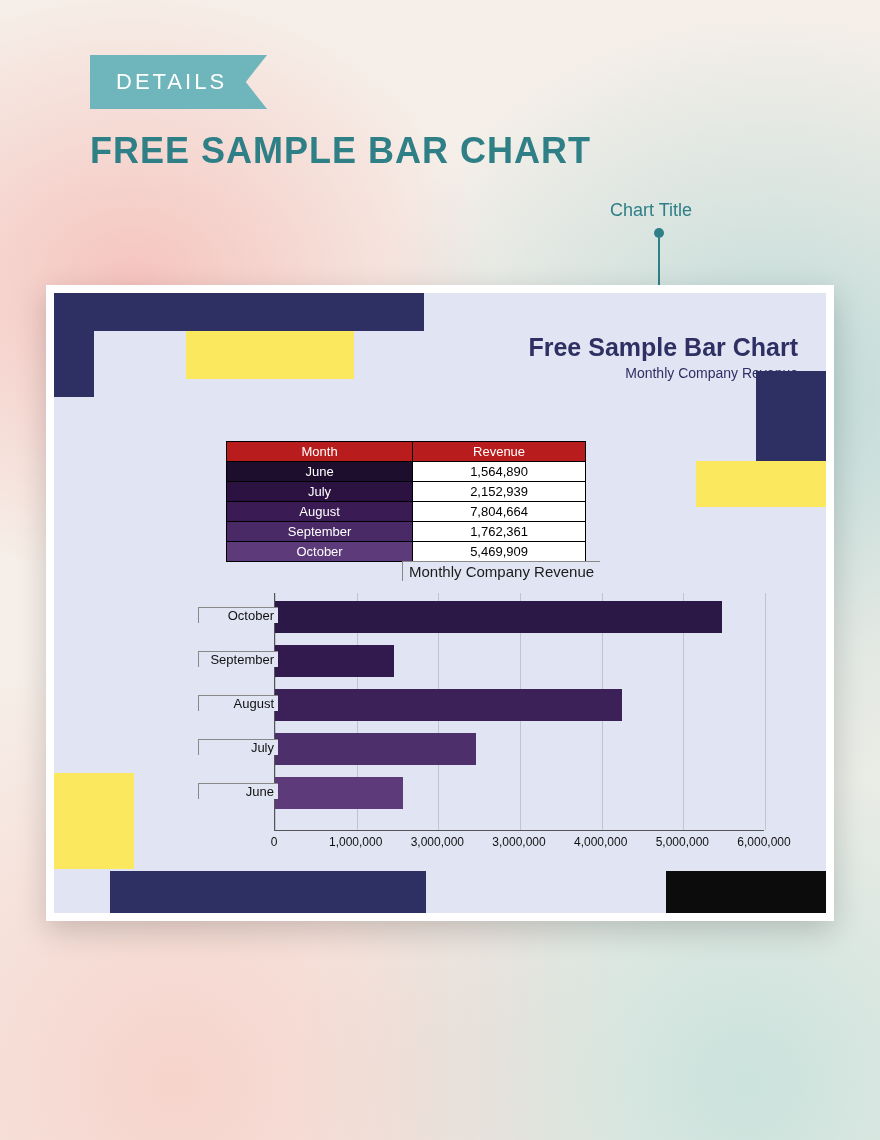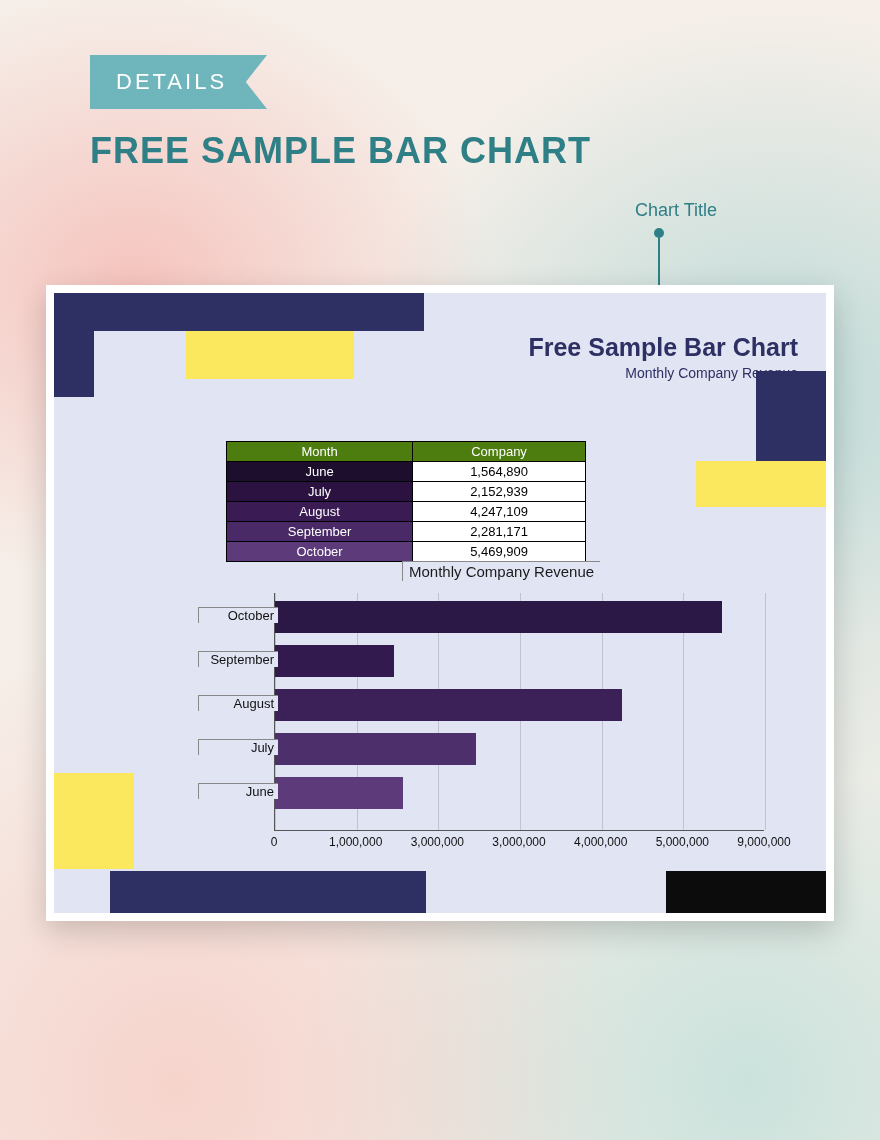--- a/index.html
+++ b/index.html
@@ -91,21 +91,21 @@
     width: 360px;
     border-collapse: collapse;
     font-size: 13px;
   }
   .dtable th, .dtable td {
     border: 1px solid #000;
     padding: 2px 8px;
     text-align: center;
     height: 19px;
   }
-  .dtable th { background: #4d7c0f; color: #fff; font-weight: 400; }
+  .dtable th { background: #b91c1c; color: #fff; font-weight: 400; }
   .dtable td.month { color: #fff; }
   .dtable td.rev { background: #fff; color: #000; }
 
   
   .chart-title {
     position: absolute;
     left: 348px; top: 268px;
     font-size: 15px;
     color: #1b1b1b;
     background: #e1e4f3;
@@ -155,21 +155,21 @@
   }
   .xt { position: absolute; transform: translateX(-50%); }
 
 </style>
 </head>
 <body>
 
 <div class="ribbon">DETAILS</div>
 <div class="page-title">FREE SAMPLE BAR CHART</div>
 
-<div class="callout" style="left:635px; top:200px;text-align:right;">Chart Title</div>
+<div class="callout" style="left:610px; top:200px;text-align:right;">Chart Title</div>
 <div class="dot" style="left:654px; top:228px;"></div>
 <div class="line-v" style="left:658px; top:232px; height:112px;"></div>
 <div class="dot" style="left:654px; top:340px;"></div>
 
 <div class="callout" style="left:700px; top:466px;">Chart</div>
 <div class="dot" style="left:682px; top:478px;"></div>
 <div class="line-h" style="left:610px; top:482px; width:78px;"></div>
 <div class="line-v" style="left:608px; top:482px; height:22px;"></div>
 <div class="dot" style="left:604px; top:500px;"></div>
 
@@ -191,39 +191,39 @@
   <div class="deco navy" style="left:56px; bottom:0; width:316px; height:42px;"></div>
   <div class="deco black" style="right:0; bottom:0; width:160px; height:42px;"></div>
 
   <div class="doc-title">Free Sample Bar Chart</div>
   <div class="doc-sub">Monthly Company Revenue</div>
 
   <table class="dtable">
     <thead>
       <tr>
         <th>Month</th>
-        <th>Company</th>
+        <th>Revenue</th>
       </tr>
     </thead>
     <tbody id="tbody">
         <tr>
           <td class="month" style="background: rgb(29, 14, 46);">June</td>
           <td class="rev">1,564,890</td>
         </tr>
         <tr>
           <td class="month" style="background: rgb(43, 18, 64);">July</td>
           <td class="rev">2,152,939</td>
         </tr>
         <tr>
           <td class="month" style="background: rgb(58, 27, 84);">August</td>
-          <td class="rev">4,247,109</td>
+          <td class="rev">7,804,664</td>
         </tr>
         <tr>
           <td class="month" style="background: rgb(74, 42, 102);">September</td>
-          <td class="rev">2,281,171</td>
+          <td class="rev">1,762,361</td>
         </tr>
         <tr>
           <td class="month" style="background: rgb(93, 58, 121);">October</td>
           <td class="rev">5,469,909</td>
         </tr>
       </tbody>
   </table>
 
   <div class="chart-title">Monthly Company Revenue</div>
   <div class="chart">
@@ -251,21 +251,21 @@
           <div class="bar" style="width: 127.799px; background: rgb(93, 58, 121);"></div>
         </div>
       </div>
     <div class="xticks" id="xticks">
         <span class="xt" style="left: 0px;">0</span>
         <span class="xt" style="left: 81.6667px;">1,000,000</span>
         <span class="xt" style="left: 163.333px;">3,000,000</span>
         <span class="xt" style="left: 245px;">3,000,000</span>
         <span class="xt" style="left: 326.667px;">4,000,000</span>
         <span class="xt" style="left: 408.333px;">5,000,000</span>
-        <span class="xt" style="left: 490px;">9,000,000</span>
+        <span class="xt" style="left: 490px;">6,000,000</span>
       </div>
   <div class="ylab" style="top: 14px;">October</div>
       <div class="ylab" style="top: 58px;">September</div>
       <div class="ylab" style="top: 102px;">August</div>
       <div class="ylab" style="top: 146px;">July</div>
       <div class="ylab" style="top: 190px;">June</div>
     </div>
 
 </div>
 

